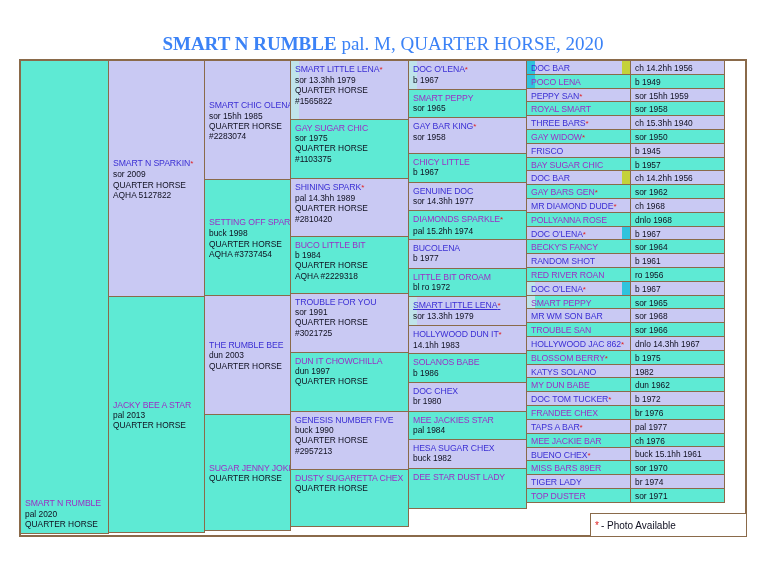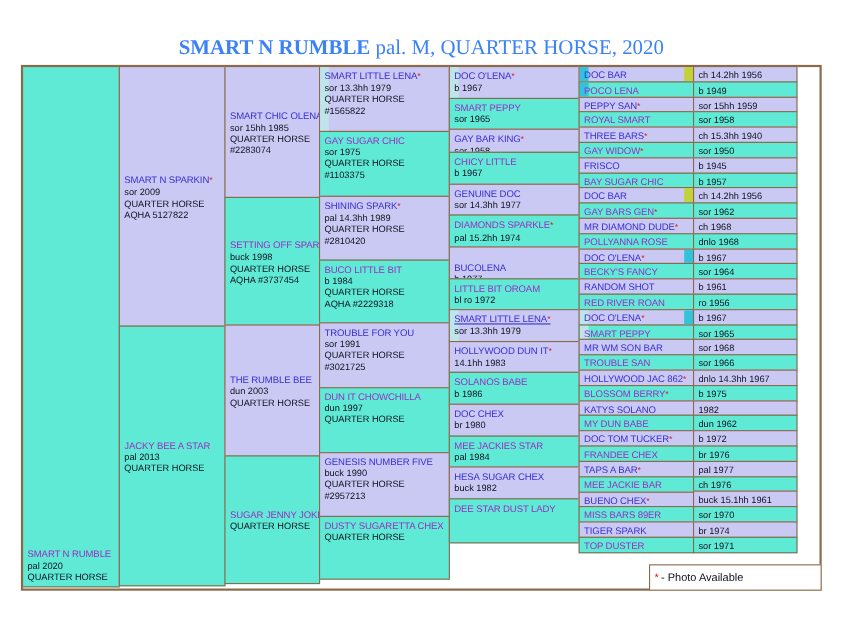--- a/index.html
+++ b/index.html
@@ -233,21 +233,21 @@
             <span class="nme">DOC O'LENA<span class="star">*</span></span>
             <span class="sub">b 1967</span>
           </div>
         </div>
         <div class="cell dam" style="height: 29.6px;">
           <div style="position: relative;">
             <span class="nme">SMART PEPPY</span>
             <span class="sub">sor 1965</span>
           </div>
         </div>
-        <div class="cell sire" style="height: 22px;">
+        <div class="cell sire" style="height: 37px;">
           <div style="position: relative;">
             <span class="nme">GAY BAR KING<span class="star">*</span></span>
             <span class="sub">sor 1958</span>
           </div>
         </div>
         <div class="cell dam" style="height: 29.6px;">
           <div style="position: relative;">
             <span class="nme">CHICY LITTLE</span>
             <span class="sub">b 1967</span>
           </div>
@@ -258,21 +258,21 @@
             <span class="sub">sor 14.3hh 1977</span>
           </div>
         </div>
         <div class="cell dam" style="height: 29.6px;">
           <div style="position: relative;">
             <span class="nme">DIAMONDS SPARKLE<span class="star">*</span></span>
             <span class="sub">pal 15.2hh 1974</span>
           </div>
         </div>
         <div class="cell sire" style="height: 29.6px;">
-          <div style="position: relative; margin-top: 10px;">
+          <div style="position: relative;">
             <span class="nme">BUCOLENA</span>
             <span class="sub">b 1977</span>
           </div>
         </div>
         <div class="cell dam" style="height: 29.6px;">
           <div style="position: relative;">
             <span class="nme">LITTLE BIT OROAM</span>
             <span class="sub">bl ro 1972</span>
           </div>
         </div>
@@ -473,21 +473,21 @@
             <span class="nme">BUENO CHEX<span class="star">*</span></span>
           </div>
         </div>
         <div class="cell dam" style="height: 14.8px; padding: 1px 2px 1px 4px; line-height: 12px;">
           <div style="position: relative;">
             <span class="nme">MISS BARS 89ER</span>
           </div>
         </div>
         <div class="cell sire" style="height: 14.8px; padding: 1px 2px 1px 4px; line-height: 12px;">
           <div style="position: relative;">
-            <span class="nme">TIGER SPARK</span>
+            <span class="nme">TIGER LADY</span>
           </div>
         </div>
         <div class="cell dam" style="height: 14.8px; padding: 1px 2px 1px 4px; line-height: 12px;">
           <div style="position: relative;">
             <span class="nme">TOP DUSTER</span>
           </div>
         </div>
       </div>
     <div class="col c7" id="col7">
         <div class="cell sire" style="height: 14.8px; padding: 1px 2px 1px 4px; line-height: 12px;">

